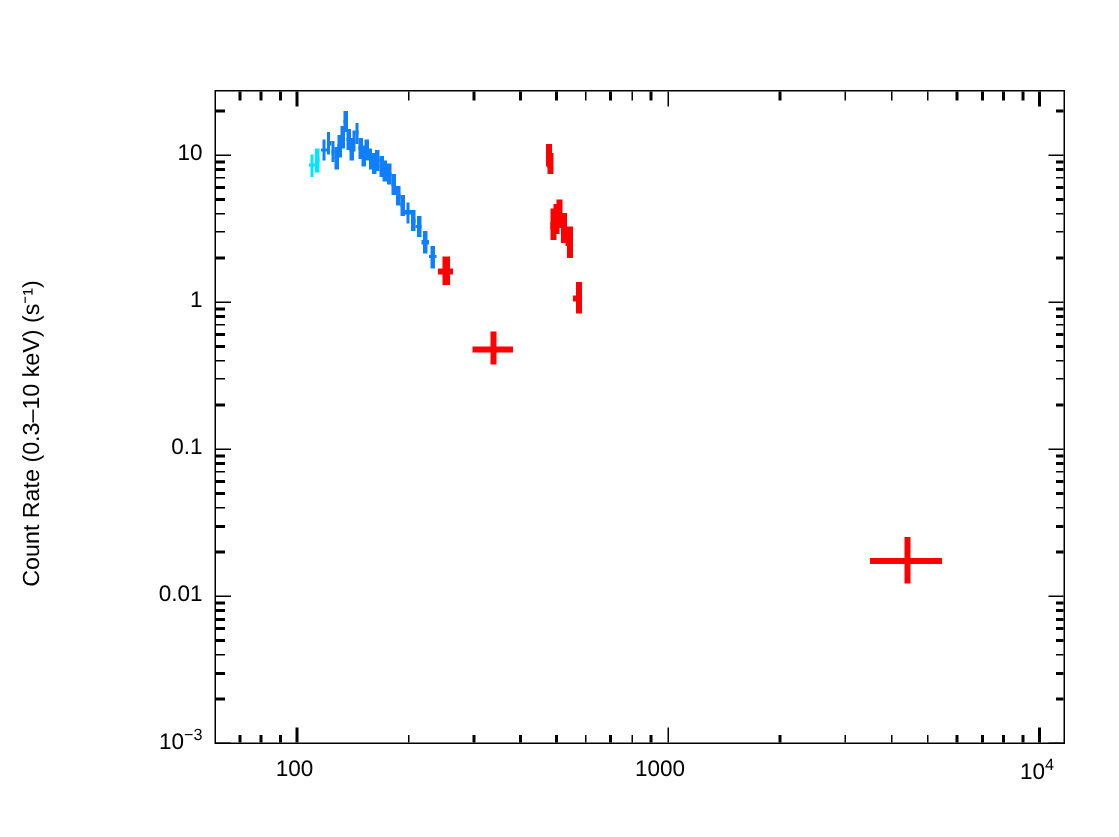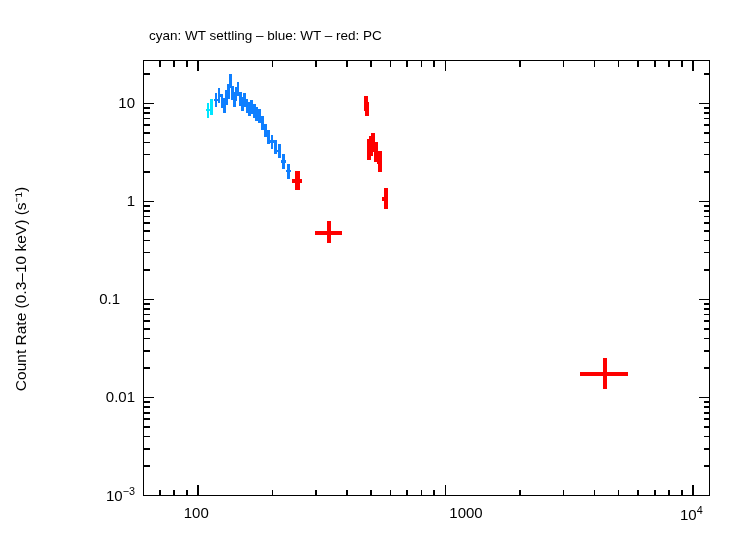--- a/index.html
+++ b/index.html
@@ -36,21 +36,20 @@
   .c-red  .vbar,.c-red  .hbar{background:#fe0000;}
   .c-red.thick .vbar{width:4.2px;}
   .c-red.thick .hbar{height:4.2px;}
   sup{font-size:0.72em;vertical-align:super;}
 </style>
 </head>
 <body>
 
 <div id="root">
 
-  <div class="ttl" id="title-sub">cyan: WT settling – blue: WT – red: PC</div>
 
   <div id="plot">
     <div id="ticks">
         <div class="tick tk-b min" style="left: 14.9689px; height: 5.5px;"></div>
         <div class="tick tk-t min" style="left: 14.9689px; height: 5.5px;"></div>
         <div class="tick tk-b min" style="left: 29.3217px; height: 5.5px;"></div>
         <div class="tick tk-t min" style="left: 29.3217px; height: 5.5px;"></div>
         <div class="tick tk-b min" style="left: 41.9819px; height: 5.5px;"></div>
         <div class="tick tk-t min" style="left: 41.9819px; height: 5.5px;"></div>
         <div class="tick tk-b maj" style="left: 53.3067px; height: 10px;"></div>
@@ -331,24 +330,24 @@
         </div>
         <div class="pt c-red thick">
           <div class="hbar" style="left: 435.766px; top: 310.603px; width: 48.5825px;"></div>
           <div class="vbar" style="left: 458.758px; top: 296.711px; height: 31.2627px;"></div>
         </div>
       </div>
   </div>
 
   <div id="tick-labels">
       <div class="xlab" style="left: 196.307px; top: 504px;">100</div>
-      <div class="xlab" style="left: 466px; top: 504px;">1000</div>
+      <div class="xlab" style="left: 440px; top: 504px;">1000</div>
       <div class="xlab" style="left: 691.302px; top: 504px;">10<sup>4</sup></div>
       <div class="ylab" style="left: 65px; width: 70px; top: 101.51px;">10</div>
       <div class="ylab" style="left: 65px; width: 70px; top: 199.587px;">1</div>
-      <div class="ylab" style="left: 50px; width: 70px; top: 297.663px;">0.1</div>
+      <div class="ylab" style="left: 65px; width: 70px; top: 297.663px;">0.1</div>
       <div class="ylab" style="left: 65px; width: 70px; top: 395.739px;">0.01</div>
       <div class="ylab" style="left: 65px; width: 70px; top: 493.815px;">10<sup>−3</sup></div>
     </div>
 
   <div id="yaxis-title">Count Rate (0.3–10 keV) (s⁻¹)</div>
 
 </div>
 
 </body></html>

